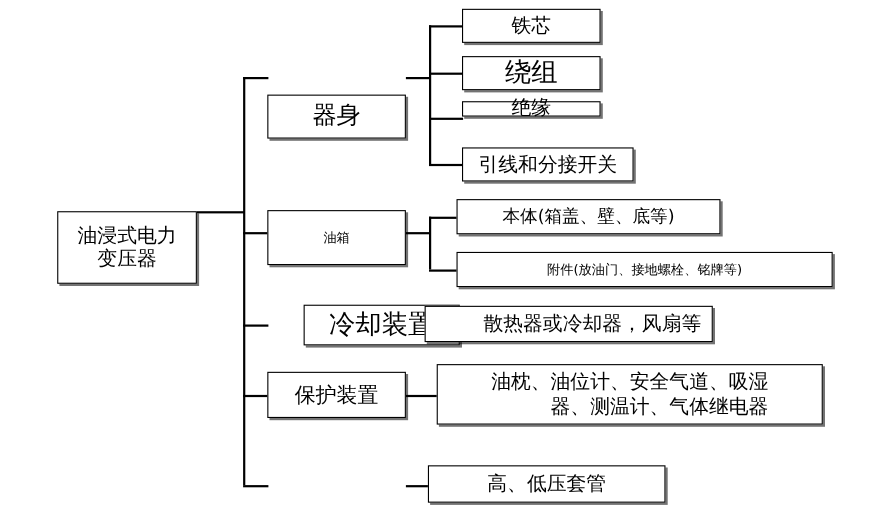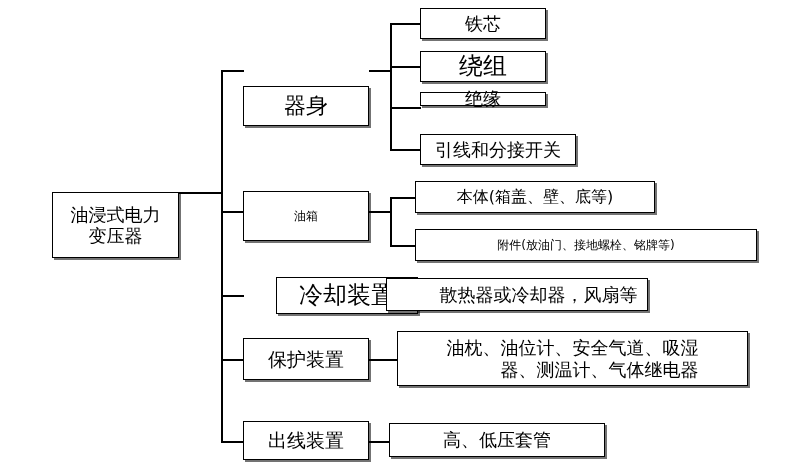--- a/index.html
+++ b/index.html
@@ -113,23 +113,20 @@
   </div>
   <div class="node" id="n-tank">
     <span class="lbl">油箱</span>
   </div>
   <div class="node" id="n-cool">
     <span class="lbl">冷却装置</span>
   </div>
   <div class="node" id="n-prot">
     <span class="lbl">保护装置</span>
   </div>
-  <div class="node" id="n-out">
-    <span class="lbl">出线装置</span>
-  </div>
 
   <div class="node" id="n-core">
     <span class="lbl">铁芯</span>
   </div>
   <div class="node" id="n-wind">
     <span class="lbl">绕组</span>
   </div>
   <div class="node" id="n-insu">
     <span class="lbl">绝缘</span>
   </div>

